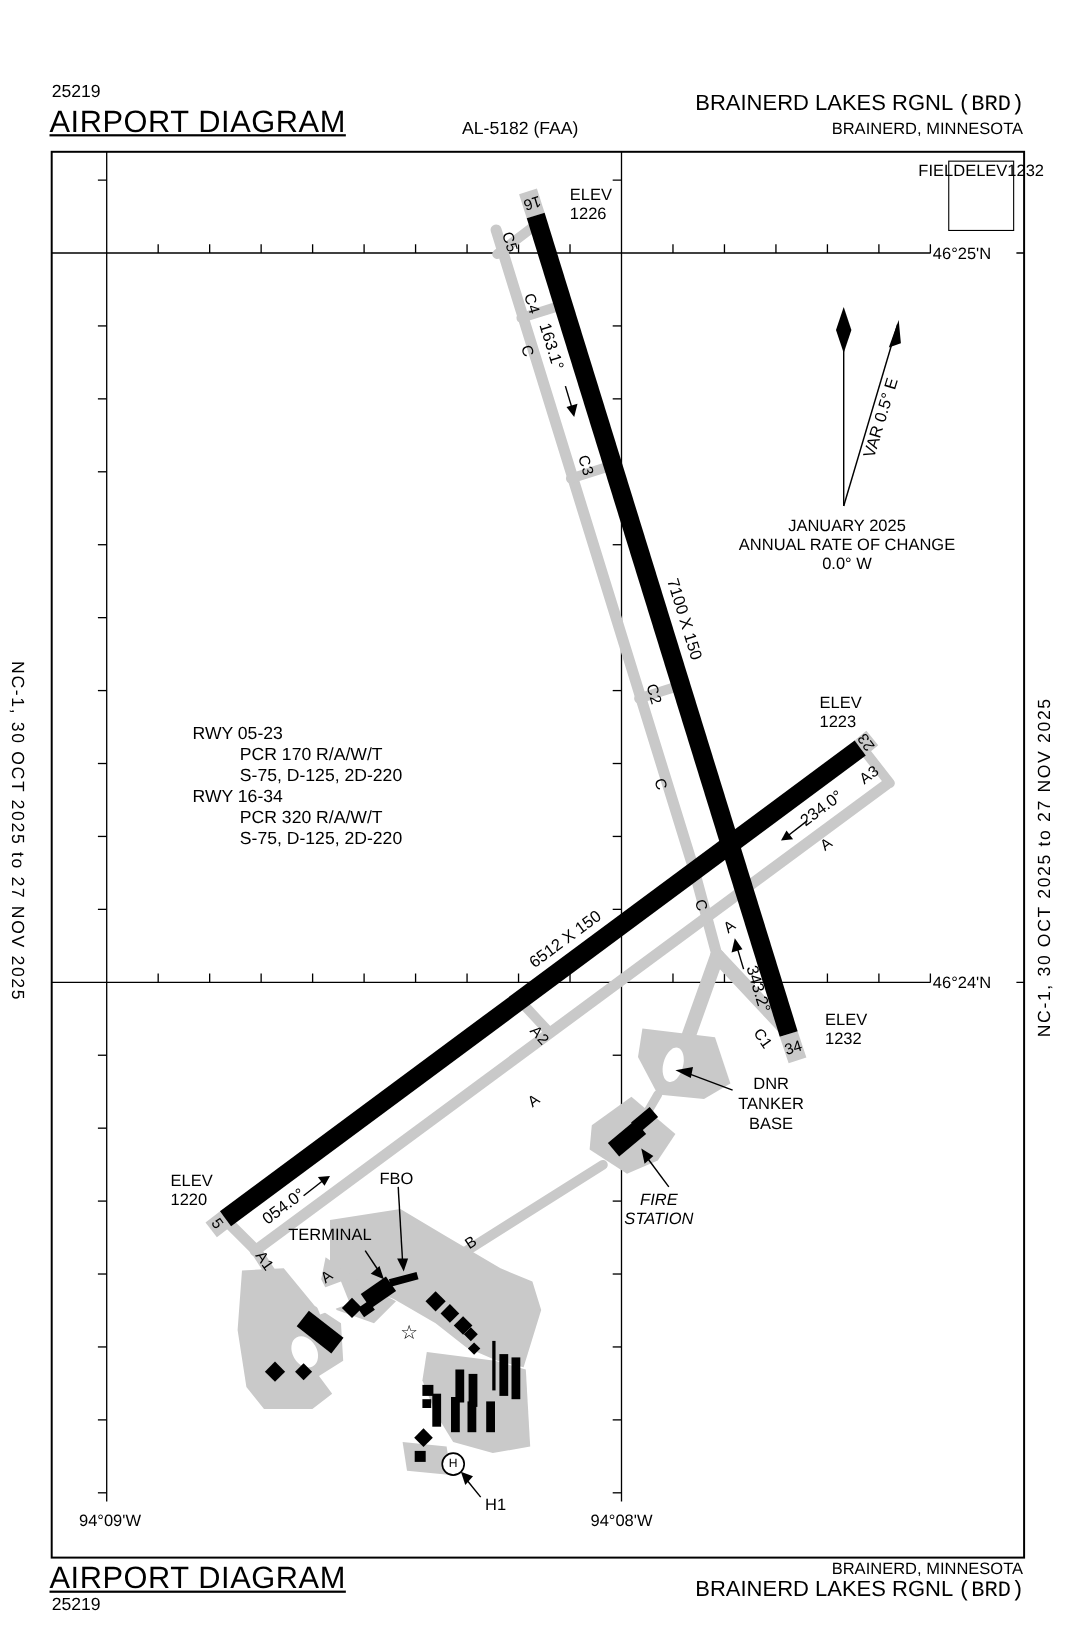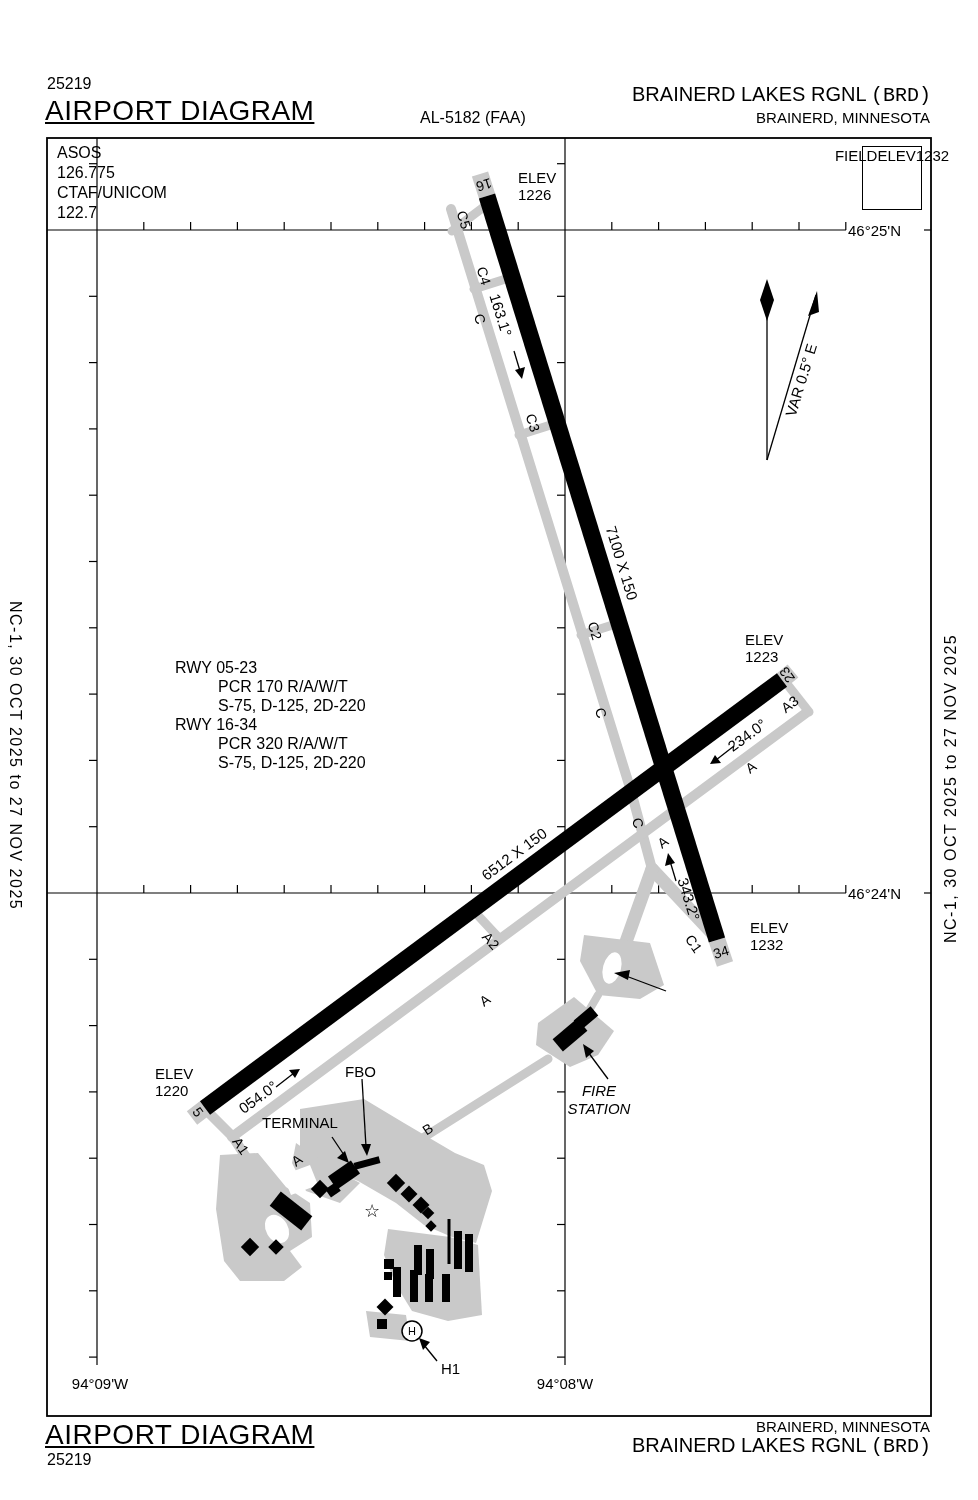--- a/index.html
+++ b/index.html
@@ -232,38 +232,37 @@
   <div class="tl chart-code" style="left:420px;top:86px;">AL-5182 (FAA)</div>
   <div class="tl" style="right:47px;top:60px;text-align:right;">
     <span class="apt-name">BRAINERD LAKES RGNL</span>
     <span class="apt-code">(BRD)</span>
   </div>
   <div class="tl city" style="right:48px;top:86px;">BRAINERD, MINNESOTA</div>
 
   <div class="margin-note" style="left:6px;top:578px;">NC-1,  30 OCT 2025  to  27 NOV 2025</div>
   <div class="margin-note" style="left:942px;top:575px;height:345px;transform:rotate(180deg);">NC-1,  30 OCT 2025  to  27 NOV 2025</div>
 
-  <div class="tl comms" style="left:57px;top:120px;">
-    <div>ASOS</div>
-    <div>126.775</div>
-    <div>CTAF/UNICOM</div>
-    <div>122.7</div>
-  </div>
 
   <div class="field-box">
     <div>FIELD</div>
     <div>ELEV</div>
     <div>1232</div>
   </div>
 
   <div class="tl coord" style="left:848px;top:199px;">46°25'N</div>
   <div class="tl coord" style="left:848px;top:862px;">46°24'N</div>
   <div class="lbl coord" style="left:100px;top:1360px;">94°09'W</div>
   <div class="lbl coord" style="left:565px;top:1360px;">94°08'W</div>
 
+  <div class="tl compass-txt ctr" style="left:645px;top:447px;width:250px;">
+    <div>JANUARY 2025</div>
+    <div>ANNUAL RATE OF CHANGE</div>
+    <div>0.0° W</div>
+  </div>
   <div class="lbl" style="left:801px;top:357px;transform:translate(-50%,-50%) rotate(-73deg);">VAR 0.5° E</div>
 
   <div class="tl rwy-info" style="left:175px;top:635px;">
     <div>RWY 05-23</div>
     <div class="ind">PCR 170 R/A/W/T</div>
     <div class="ind">S-75, D-125, 2D-220</div>
     <div>RWY 16-34</div>
     <div class="ind">PCR 320 R/A/W/T</div>
     <div class="ind">S-75, D-125, 2D-220</div>
   </div>
@@ -307,20 +306,25 @@
   <div class="lbl twy-lbl" style="left:694px;top:921px;transform:translate(-50%,-50%) rotate(55deg);">C1</div>
   <div class="lbl twy-lbl" style="left:790px;top:681px;transform:translate(-50%,-50%) rotate(-36.5deg);">A3</div>
   <div class="lbl twy-lbl" style="left:751px;top:744px;transform:translate(-50%,-50%) rotate(-36.5deg);">A</div>
   <div class="lbl twy-lbl" style="left:663px;top:819px;transform:translate(-50%,-50%) rotate(-36.5deg);">A</div>
   <div class="lbl twy-lbl" style="left:491px;top:918px;transform:translate(-50%,-50%) rotate(48deg);">A2</div>
   <div class="lbl twy-lbl" style="left:485px;top:977px;transform:translate(-50%,-50%) rotate(-36.5deg);">A</div>
   <div class="lbl twy-lbl" style="left:428px;top:1106px;transform:translate(-50%,-50%) rotate(-33deg);">B</div>
   <div class="lbl twy-lbl" style="left:297px;top:1137px;transform:translate(-50%,-50%) rotate(-36.5deg);">A</div>
   <div class="lbl twy-lbl" style="left:241px;top:1123px;transform:translate(-50%,-50%) rotate(55deg);">A1</div>
 
+  <div class="tl fac ctr" style="left:646px;top:954px;width:110px;">
+    <div>DNR</div>
+    <div>TANKER</div>
+    <div>BASE</div>
+  </div>
   <div class="tl fac ctr" style="left:544px;top:1059px;width:110px;font-style:italic;">
     <div>FIRE</div>
     <div>STATION</div>
   </div>
   <div class="tl fac" style="left:262px;top:1091px;">TERMINAL</div>
   <div class="tl fac" style="left:345px;top:1040px;">FBO</div>
   <div class="tl fac" style="left:441px;top:1337px;">H1</div>
   <div class="lbl" style="left:412px;top:1308px;font-size:11px;">H</div>
   <div class="lbl" style="left:372px;top:1188px;font-size:18px;">☆</div>
 

